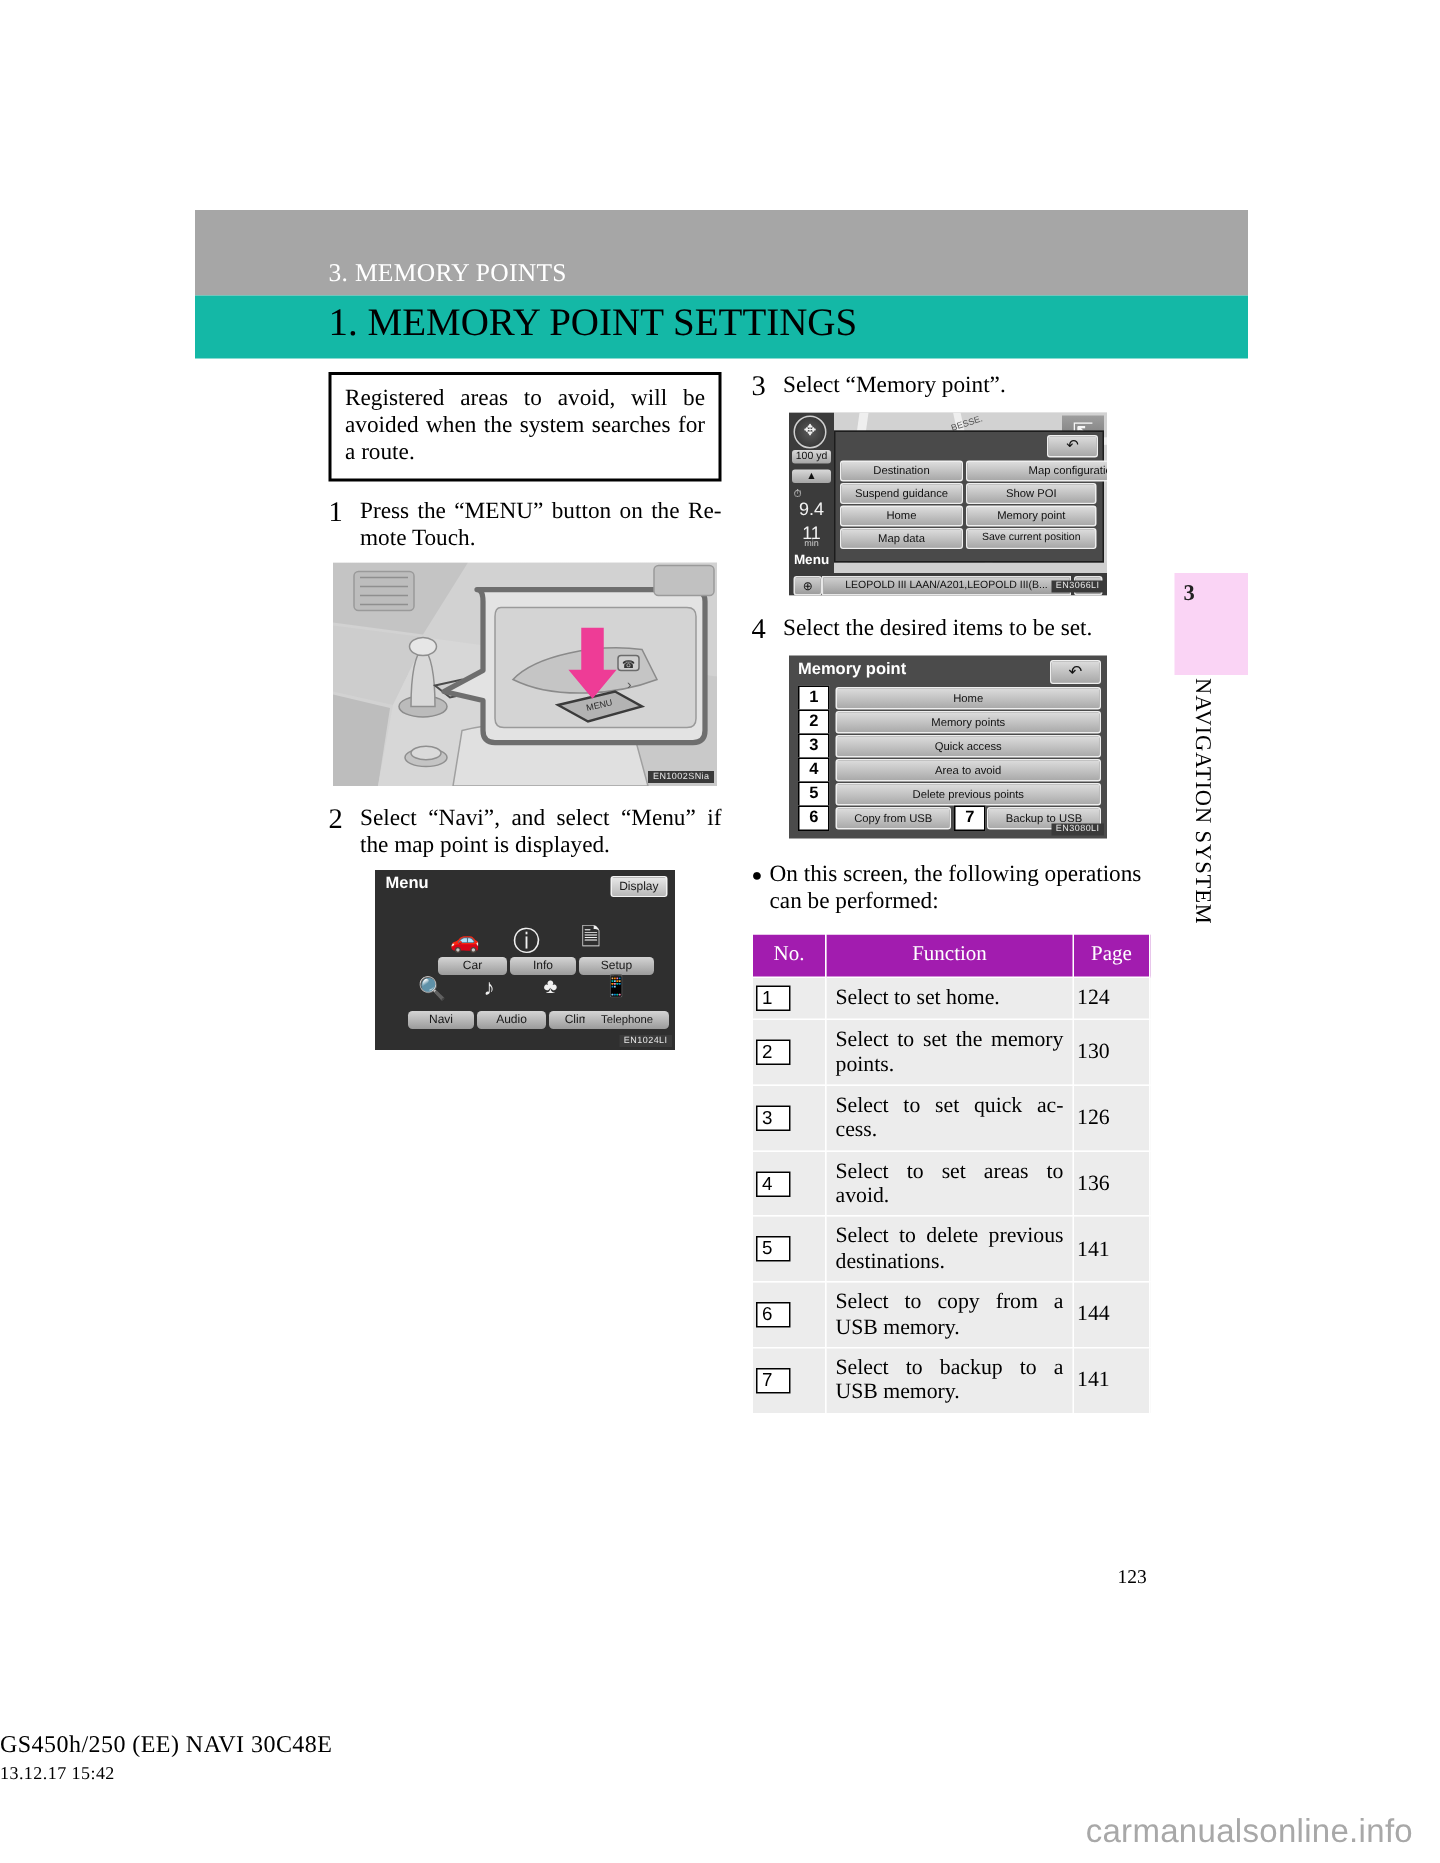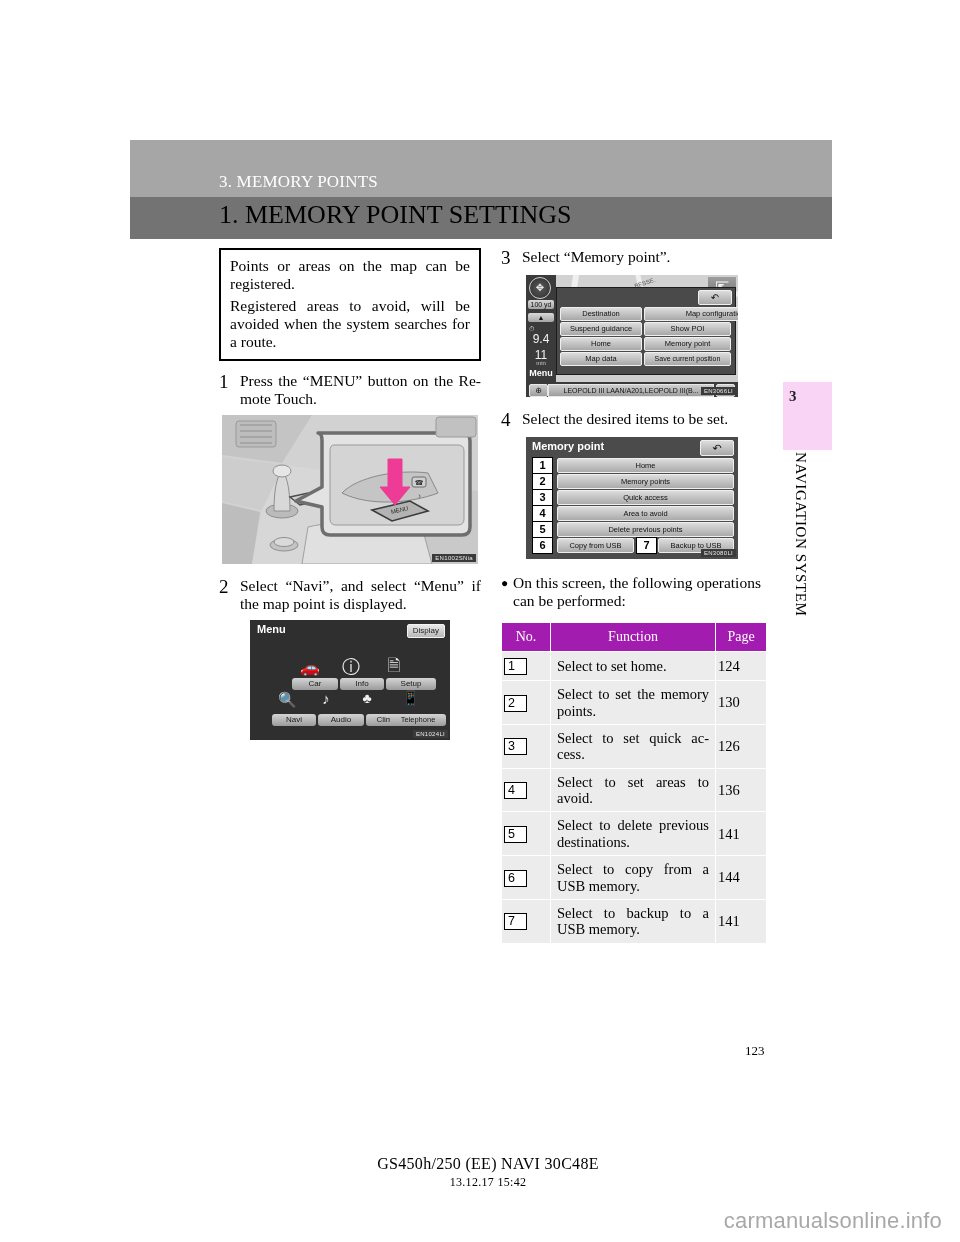--- a/index.html
+++ b/index.html
@@ -28,21 +28,21 @@
     left: 89px; bottom: 5px;
     font-size: 17px;
     color: #ffffff;
     letter-spacing: 0.2px;
     white-space: nowrap;
   }
   .header-band-sub {
     position: absolute;
     left: 130px; top: 197px;
     width: 702px; height: 42px;
-    background: #737373;
+    background: #14b8a6;
   }
   .header-band-sub .section-title {
     position: absolute;
     left: 89px; top: 3px;
     font-size: 26px;
     color: #000;
     white-space: nowrap;
   }
 
   
@@ -437,22 +437,21 @@
 
   
   .page-number {
     position: absolute;
     left: 745px; top: 1043px;
     font-size: 13px;
   }
   .doc-footer {
     position: absolute;
     left: 0; right: 0; top: 1155px;
-    text-align: center;
-    padding-left: 16px;
+    text-align: left;
   }
   .doc-footer .line1 {
     font-size: 16px;
     letter-spacing: 0.3px;
   }
   .doc-footer .line2 {
     font-size: 12px;
     margin-top: 2px;
     letter-spacing: 0.3px;
   }
@@ -476,21 +475,20 @@
 </div>
 
 <div class="side-tab">
   <div class="tab-num">3</div>
 </div>
 <div class="side-vertical-label">NAVIGATION SYSTEM</div>
 
 <div class="col-left">
 
   <div class="note-box">
-    <p>Points or areas on the map can be registered.</p>
     <p>Registered areas to avoid, will be avoided when the system searches for a route.</p>
   </div>
 
   <div class="step step-first">
     <div class="step-num">1</div>
     <div class="step-text">Press the “MENU” button on the Re-mote Touch.</div>
   </div>
 
   <div class="figure fig-console">
     <svg class="console-svg" viewBox="0 0 256 149">

